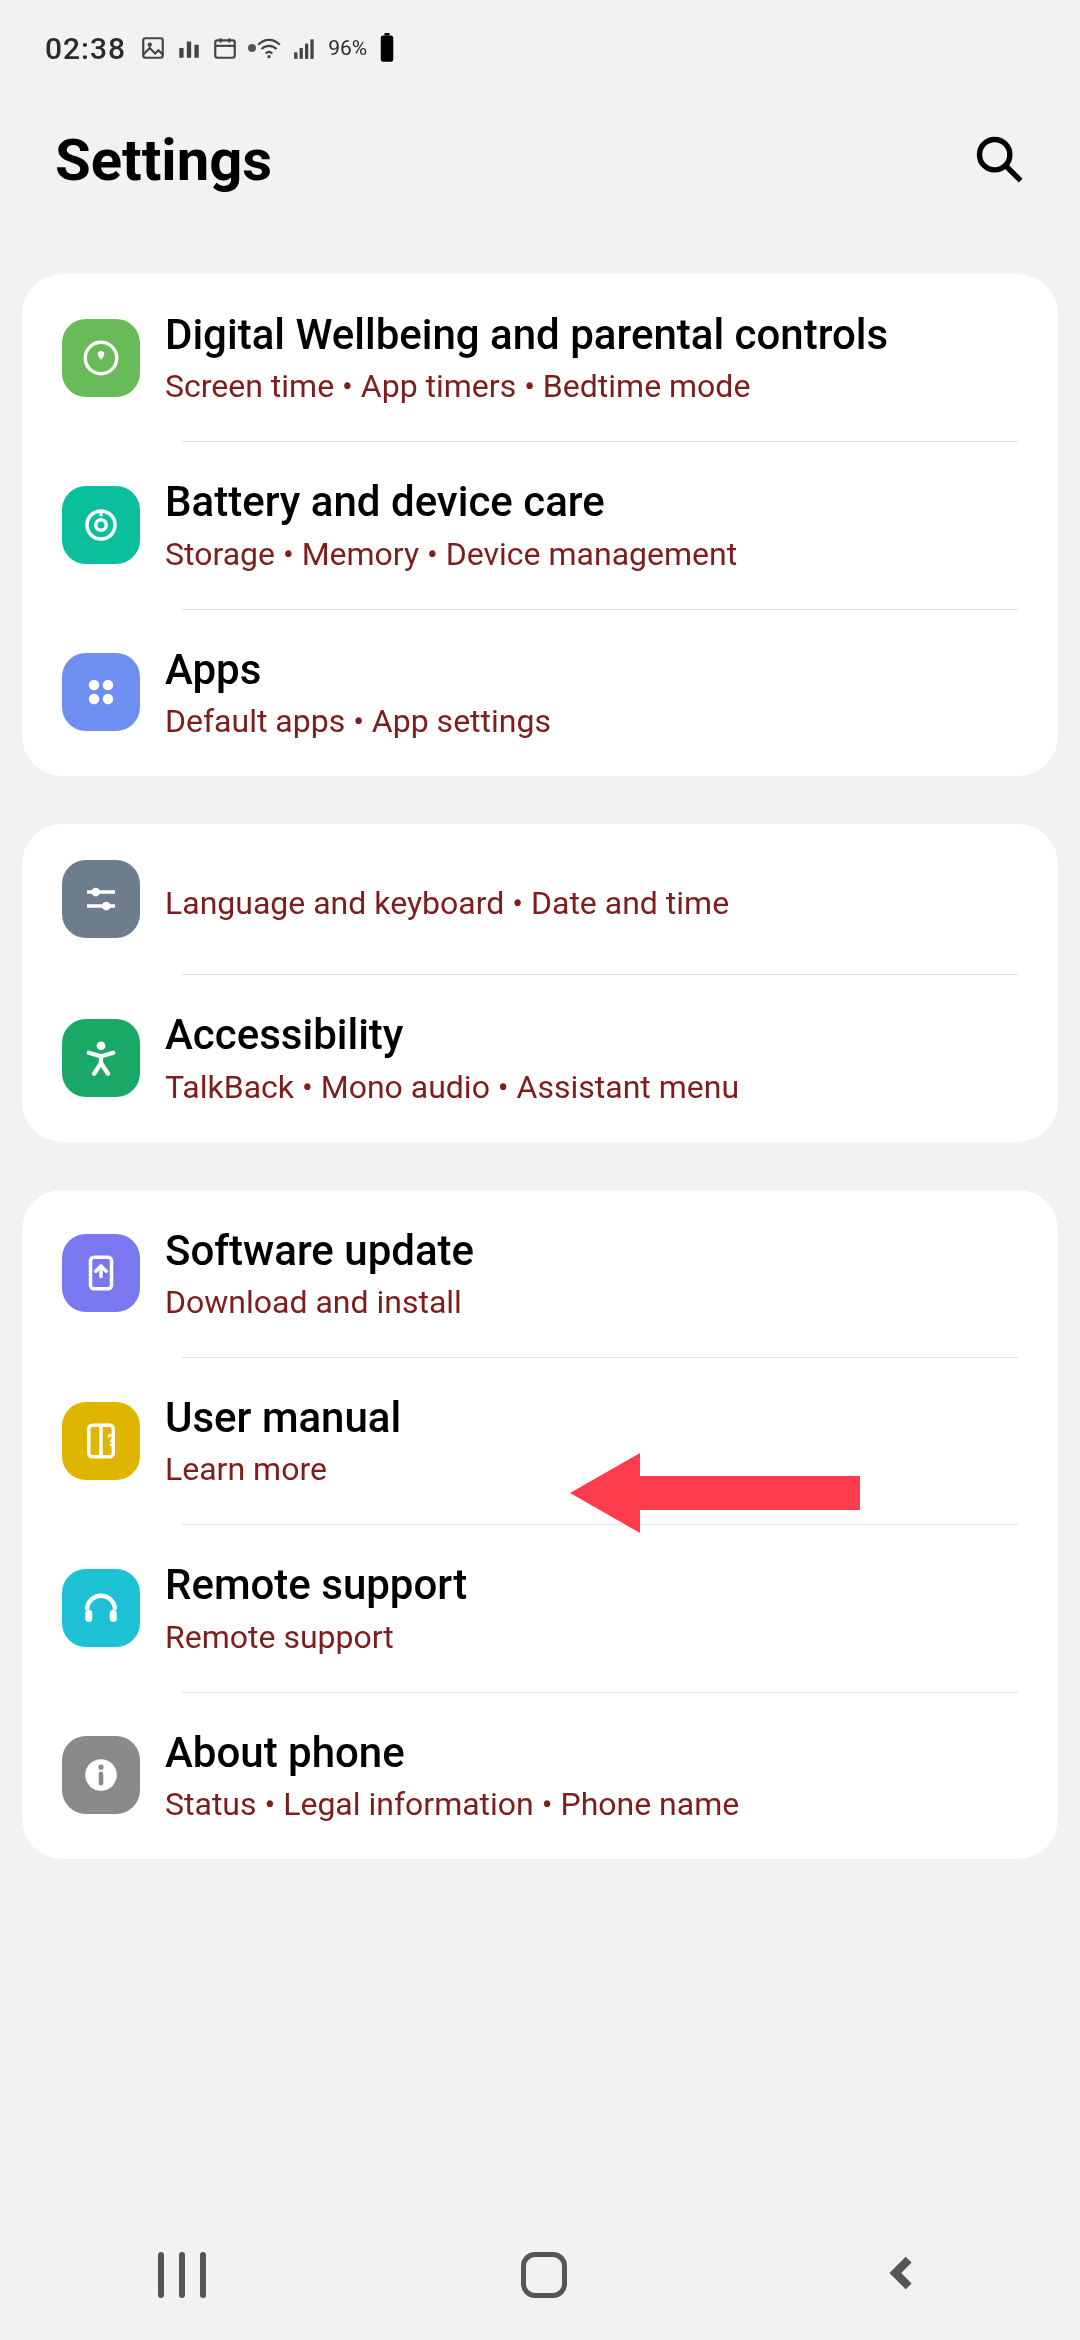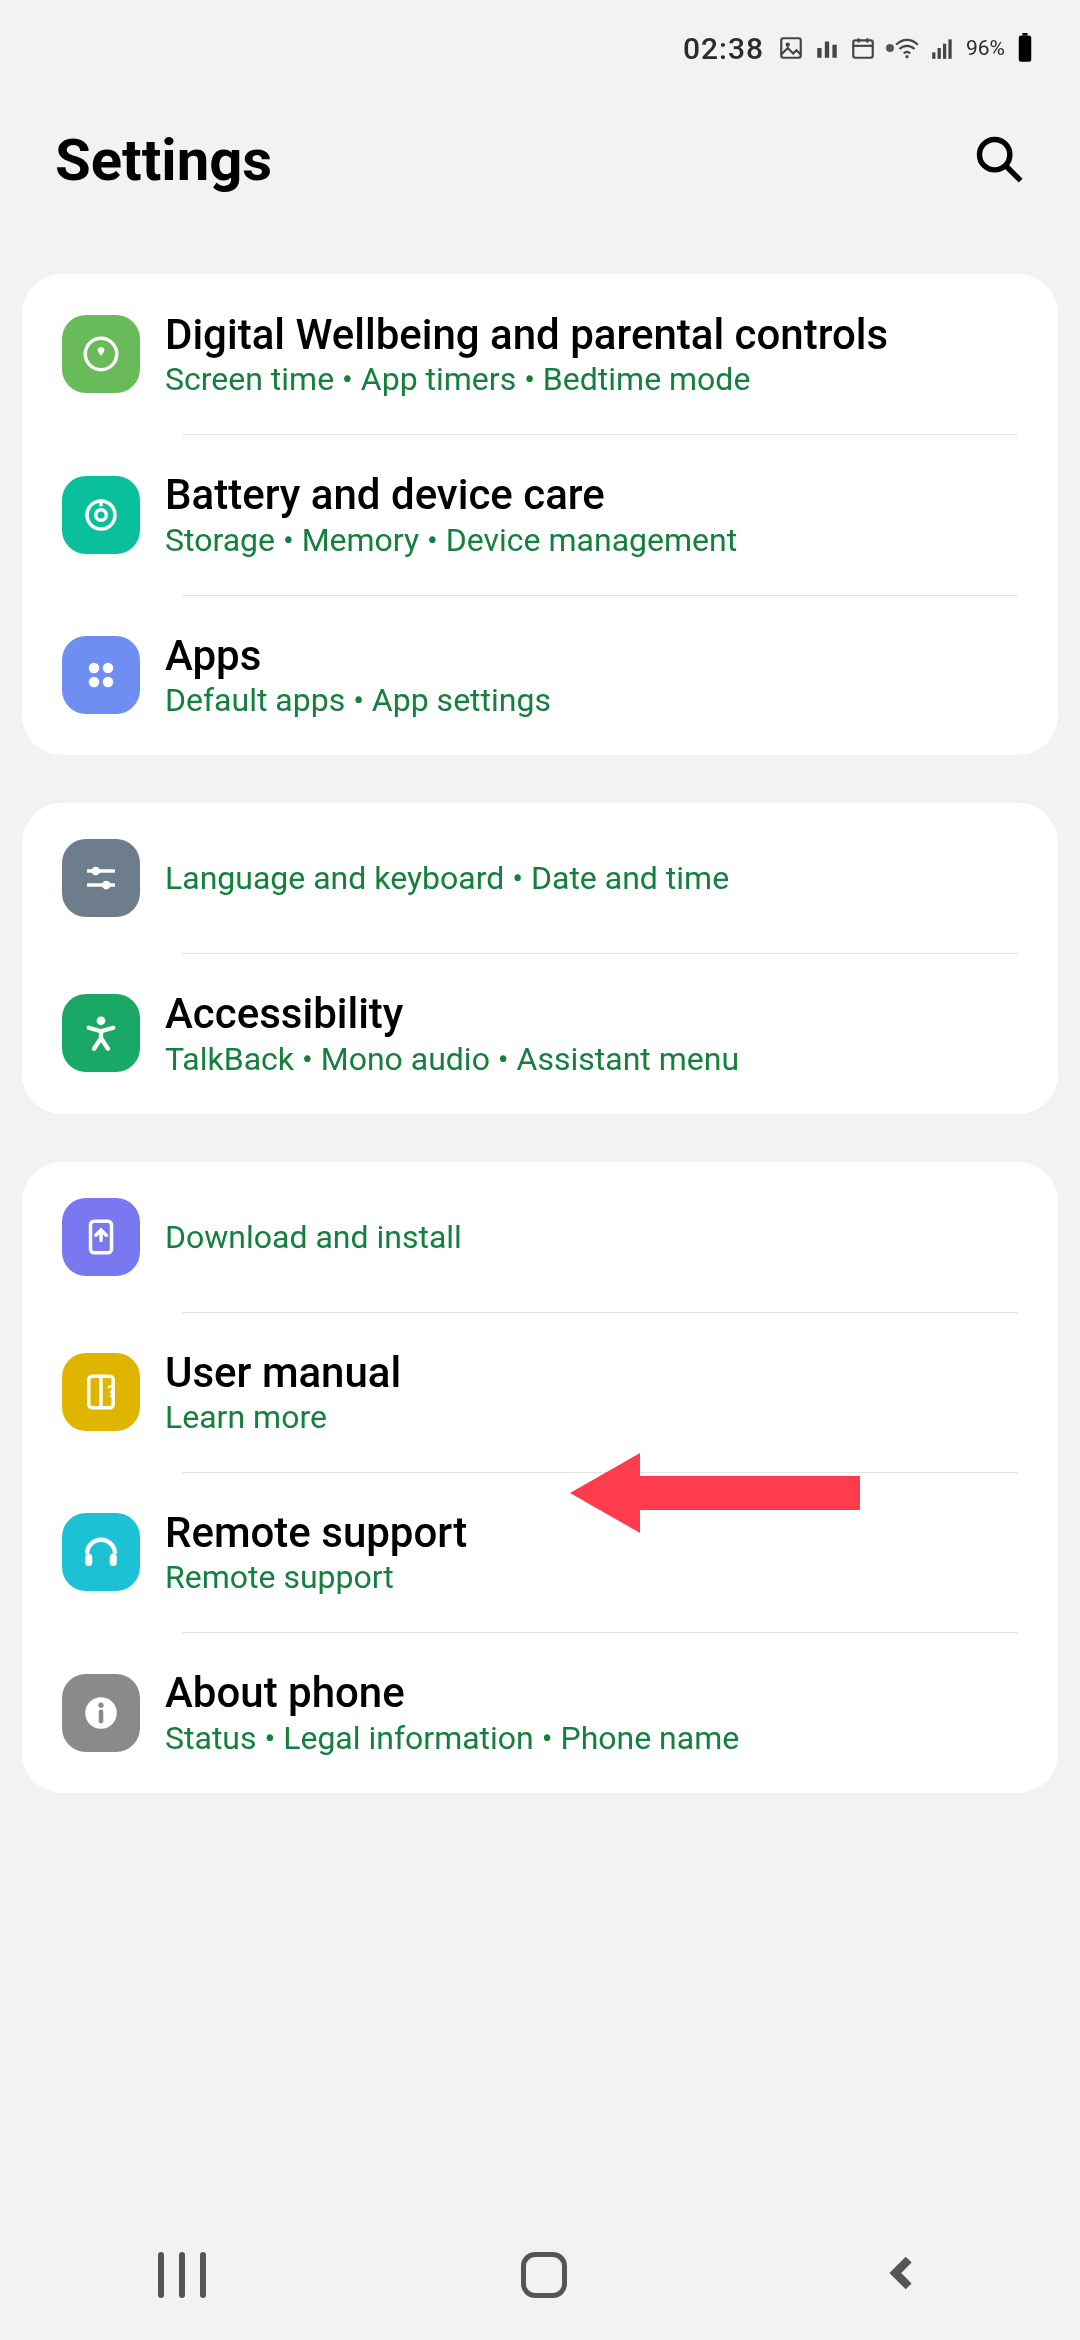--- a/index.html
+++ b/index.html
@@ -7,21 +7,21 @@
   body {
     font-family: -apple-system, "Segoe UI", Roboto, sans-serif;
     background: #f2f2f2;
     color: #000;
     overflow: hidden;
     position: relative;
   }
   
   .status-bar {
     display: flex;
-    justify-content: flex-end;
+    justify-content: flex-start;
     align-items: center;
     padding: 18px 45px 0 45px;
     font-size: 30px;
     color: #2b2b2b;
     height: 78px;
   }
   .status-left { display: flex; align-items: center; gap: 14px; }
   .status-left .clock { font-weight: 500; letter-spacing: 1px; }
   .status-icons-left { display: flex; gap: 10px; align-items: center; }
   .status-right { display: flex; align-items: center; gap: 10px; }
@@ -68,21 +68,21 @@
     border-radius: 24px;
     display:flex;
     align-items:center;
     justify-content:center;
     flex-shrink:0;
     color:#fff;
   }
   .icon-box svg { width: 42px; height: 42px; fill:#fff; }
   .row-text { flex:1; min-width:0; }
   .row-title { font-size: 42px; font-weight:500; line-height:1.2; color:#000; }
-  .row-sub   { font-size: 32px; color:#15803d; margin-top:0; }
+  .row-sub   { font-size: 32px; color:#7f1d1d; margin-top:7px; }
   
   .arrow {
     position:absolute;
     left: 570px;
     top: 1438px;
     width: 290px;
     height: 110px;
     pointer-events:none;
   }
   
@@ -229,20 +229,21 @@
 
 <div class="section">
   <div class="row">
     <div class="icon-box" style="background:#7a78f0">
       <svg viewBox="0 0 24 24">
           <rect x="6" y="3" width="12" height="18" rx="2" fill="none" stroke="#fff" stroke-width="2"></rect>
           <path d="M12 8 L12 14 M9 11 L12 8 L15 11" fill="none" stroke="#fff" stroke-width="2" stroke-linecap="round"></path>
         </svg>
     </div>
     <div class="row-text">
+      <div class="row-title">Software update</div>
       <div class="row-sub">Download and install</div>
     </div>
   </div>
   <div class="row">
     <div class="icon-box" style="background:#e0b500">
       <svg viewBox="0 0 24 24">
           <rect x="5" y="3" width="14" height="18" rx="2" fill="none" stroke="#fff" stroke-width="2"></rect>
           <line x1="12" y1="3" x2="12" y2="21" stroke="#fff" stroke-width="2"></line>
           <text x="15.5" y="15" font-size="9" fill="#fff" font-weight="bold">?</text>
         </svg>

